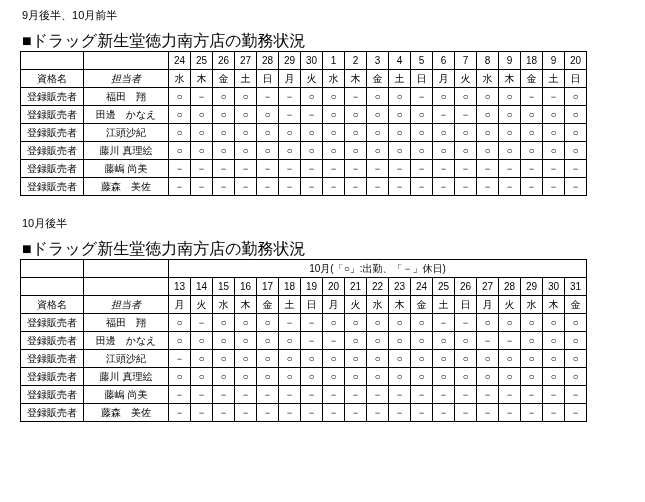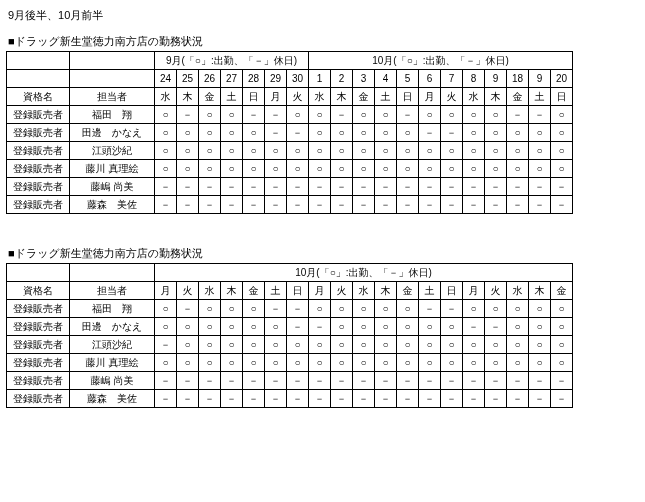--- a/index.html
+++ b/index.html
@@ -13,29 +13,29 @@
     font-family: "Liberation Sans", sans-serif;
     font-size: 11px;
     color: #000000;
     overflow: hidden;
   }
   .page {
     position: relative;
     width: 645px;
     height: 352px;
     box-sizing: border-box;
-    padding: 8px 6px 0 6px;
+    padding: 8px 6px 0 20px;
   }
   .section-label {
     font-size: 11px;
     line-height: 14px;
     margin: 0 0 0 2px;
   }
   .block-title {
-    font-size: 11px;
+    font-size: 16px;
     line-height: 14px;
     margin: 0 0 3px 2px;
   }
   .gap-1 { height: 12px; }
   .gap-2 { height: 20px; }
 
   table.sched {
     border-collapse: collapse;
     table-layout: fixed;
     border: 1px solid #000;
@@ -66,20 +66,21 @@
     font-size: 10.5px;
   }
   td.person {
     width: 84px;
     text-align: left;
     padding-left: 6px;
     font-size: 10.5px;
   }
   td.person.center {
     padding-left: 0;
+    font-style: italic;
   }
   td.daycell {
     width: 21px;
   }
   td.corner-blank {
     border-left: 1px solid #fff;
     border-top: 1px solid #fff;
   }
   td.corner-blank.lefttop {
     border-left: 1px solid #000;
@@ -91,26 +92,20 @@
 </head>
 <body>
 
 <div class="page">
 
   <div class="section-label">9月後半、10月前半</div>
   <div class="gap-1"></div>
   <div class="block-title">■ドラッグ新生堂徳力南方店の勤務状況</div>
   <table class="sched">
     <tbody>
-      <tr>
-        <td class="corner-blank lefttop"></td>
-        <td class="corner-blank"></td>
-        <td class="monthhdr center" colspan="7">9月(「○」:出勤、「－」休日)</td>
-        <td class="monthhdr center" colspan="12">10月(「○」:出勤、「－」休日)</td>
-      </tr>
       <tr>
         <td class="corner-blank lefttop"></td>
         <td class="corner-blank"></td>
         <td class="daycell">24</td>
         <td class="daycell">25</td>
         <td class="daycell">26</td>
         <td class="daycell">27</td>
         <td class="daycell">28</td>
         <td class="daycell">29</td>
         <td class="daycell">30</td>
@@ -287,30 +282,54 @@
         <td class="daycell mark">－</td>
         <td class="daycell mark">－</td>
         <td class="daycell mark">－</td>
         <td class="daycell mark">－</td>
       </tr>
     </tbody>
   </table>
 
   <div class="gap-2"></div>
 
+  <div class="section-label">10月後半</div>
   <div class="gap-1"></div>
   <div class="block-title">■ドラッグ新生堂徳力南方店の勤務状況</div>
   <table class="sched">
     <tbody>
       <tr>
         <td class="corner-blank lefttop"></td>
         <td class="corner-blank"></td>
         <td class="monthhdr center" colspan="19">10月(「○」:出勤、「－」休日)</td>
       </tr>
       <tr>
+        <td class="corner-blank lefttop"></td>
+        <td class="corner-blank"></td>
+        <td class="daycell">13</td>
+        <td class="daycell">14</td>
+        <td class="daycell">15</td>
+        <td class="daycell">16</td>
+        <td class="daycell">17</td>
+        <td class="daycell">18</td>
+        <td class="daycell">19</td>
+        <td class="daycell">20</td>
+        <td class="daycell">21</td>
+        <td class="daycell">22</td>
+        <td class="daycell">23</td>
+        <td class="daycell">24</td>
+        <td class="daycell">25</td>
+        <td class="daycell">26</td>
+        <td class="daycell">27</td>
+        <td class="daycell">28</td>
+        <td class="daycell">29</td>
+        <td class="daycell">30</td>
+        <td class="daycell">31</td>
+      </tr>
+      <tr>
         <td class="colname">資格名</td>
         <td class="person center">担当者</td>
         <td class="daycell">月</td>
         <td class="daycell">火</td>
         <td class="daycell">水</td>
         <td class="daycell">木</td>
         <td class="daycell">金</td>
         <td class="daycell">土</td>
         <td class="daycell">日</td>
         <td class="daycell">月</td>

